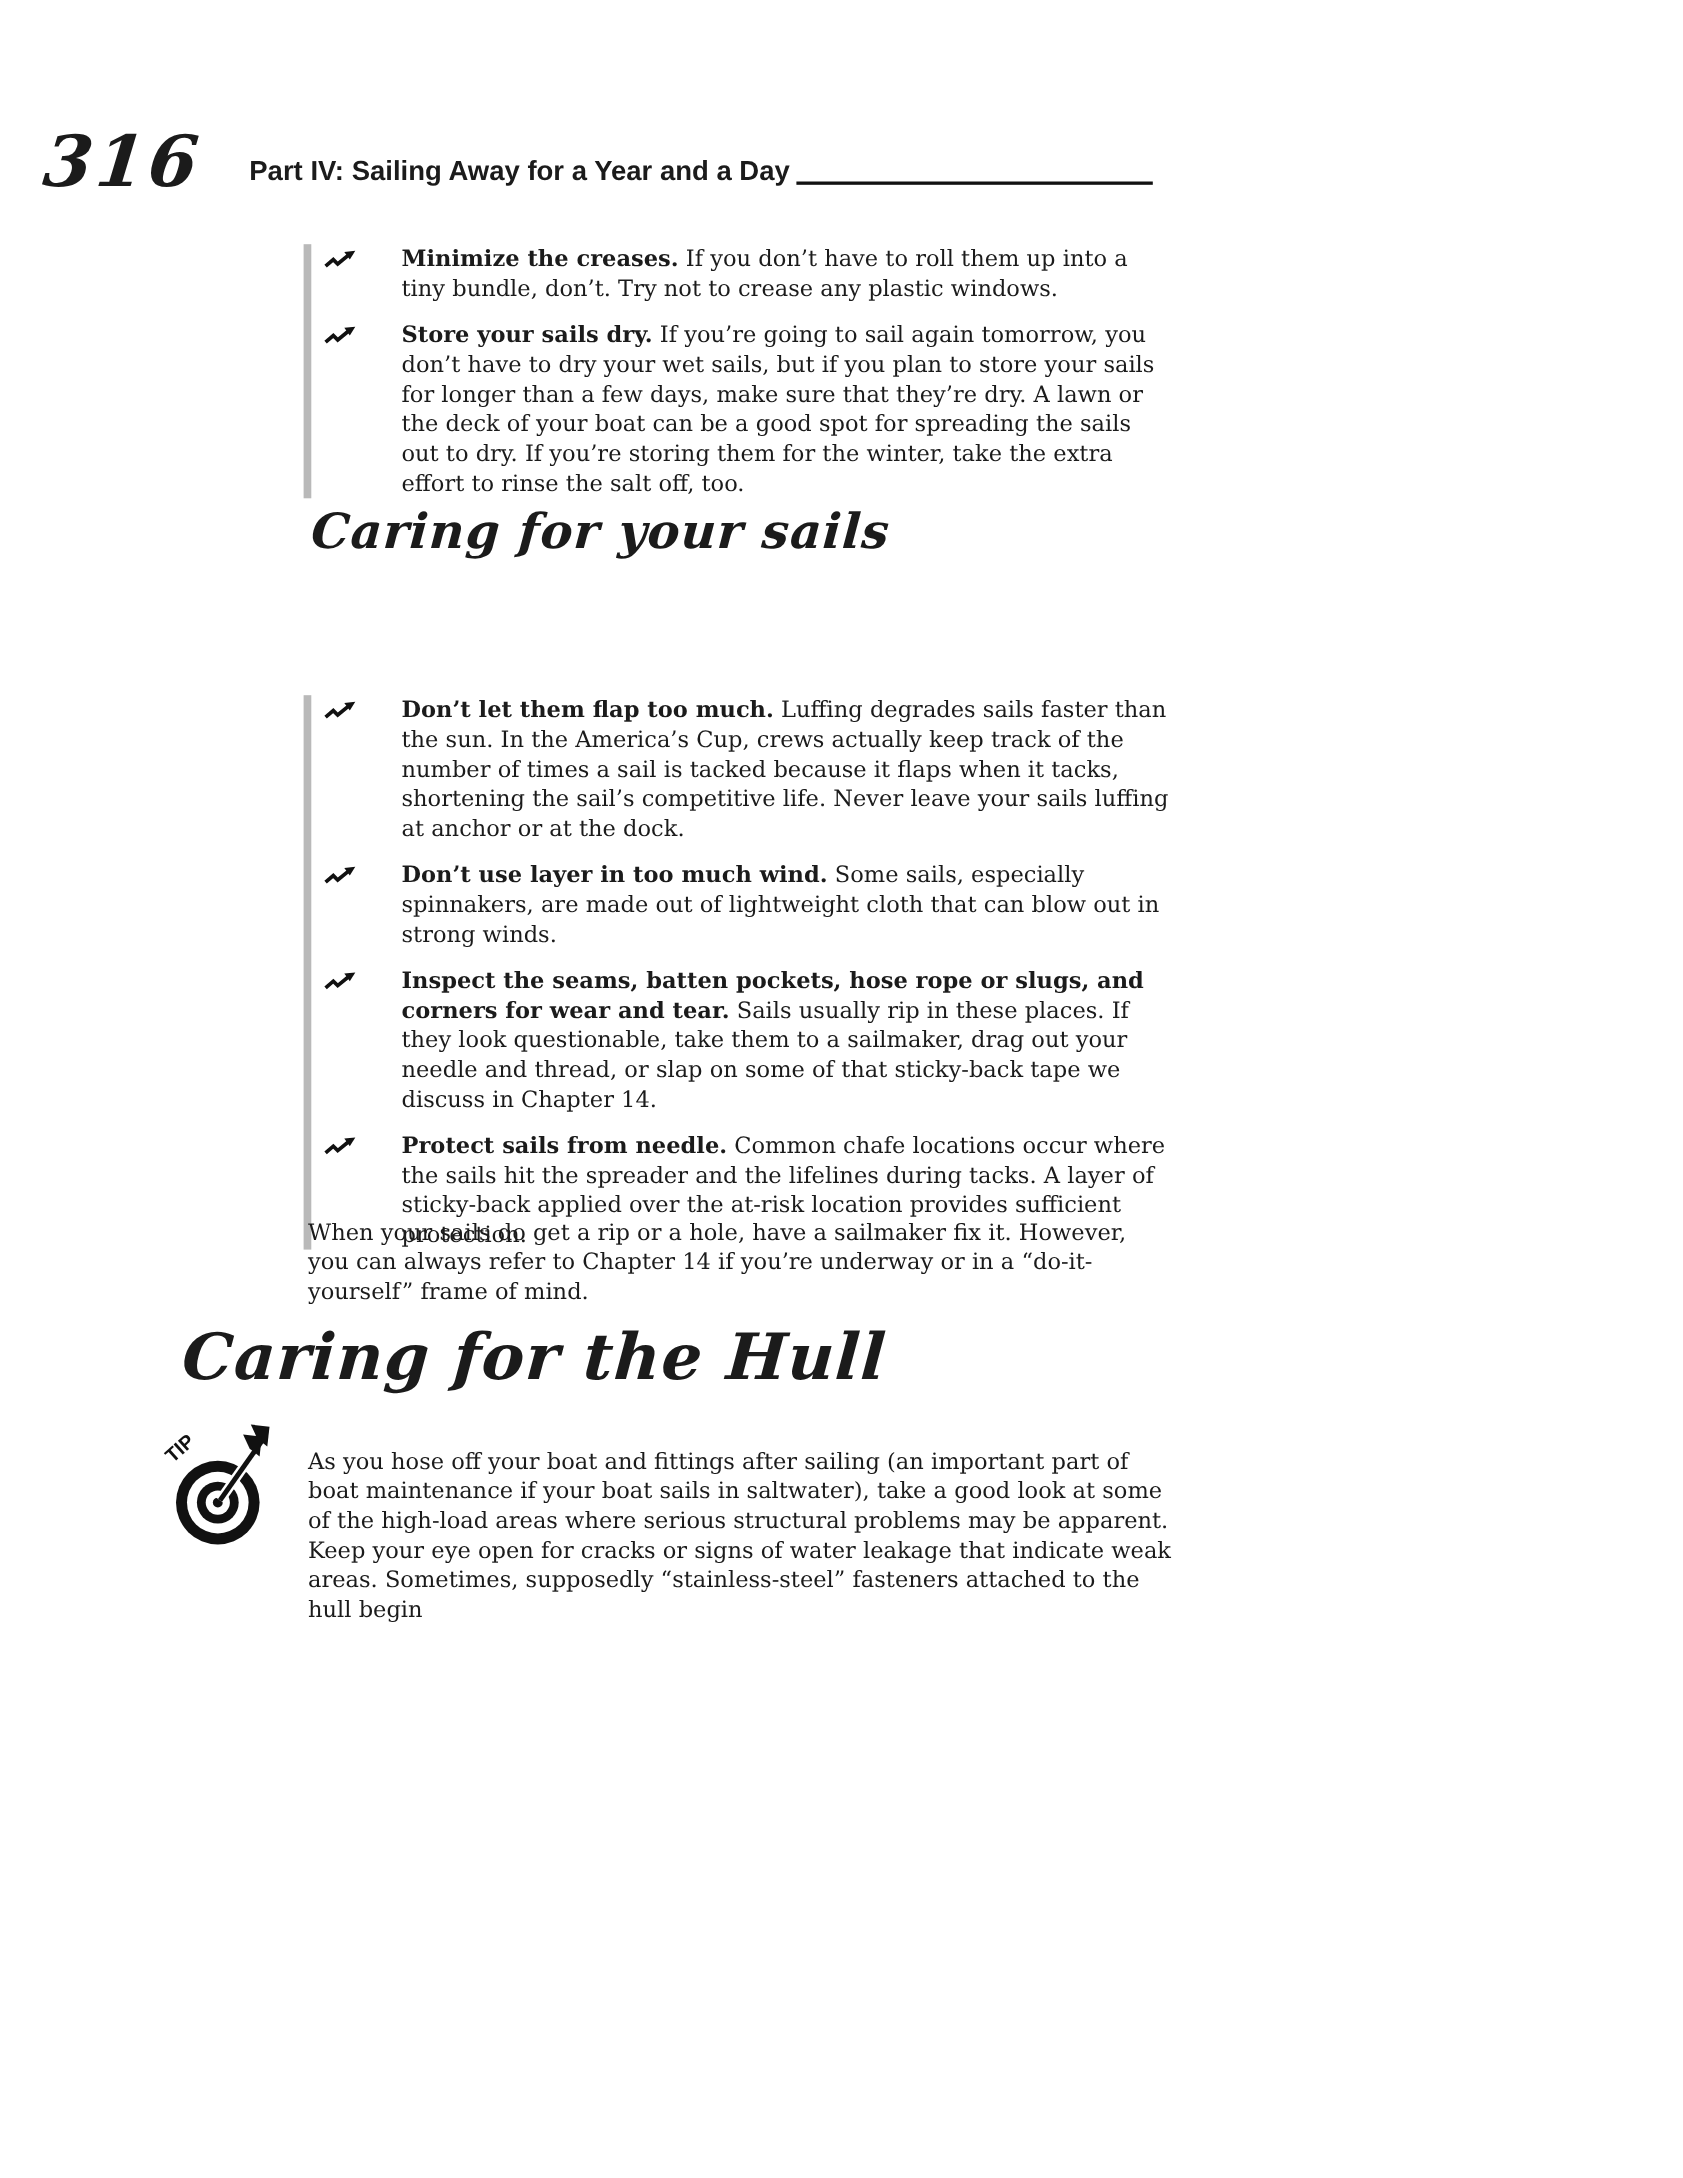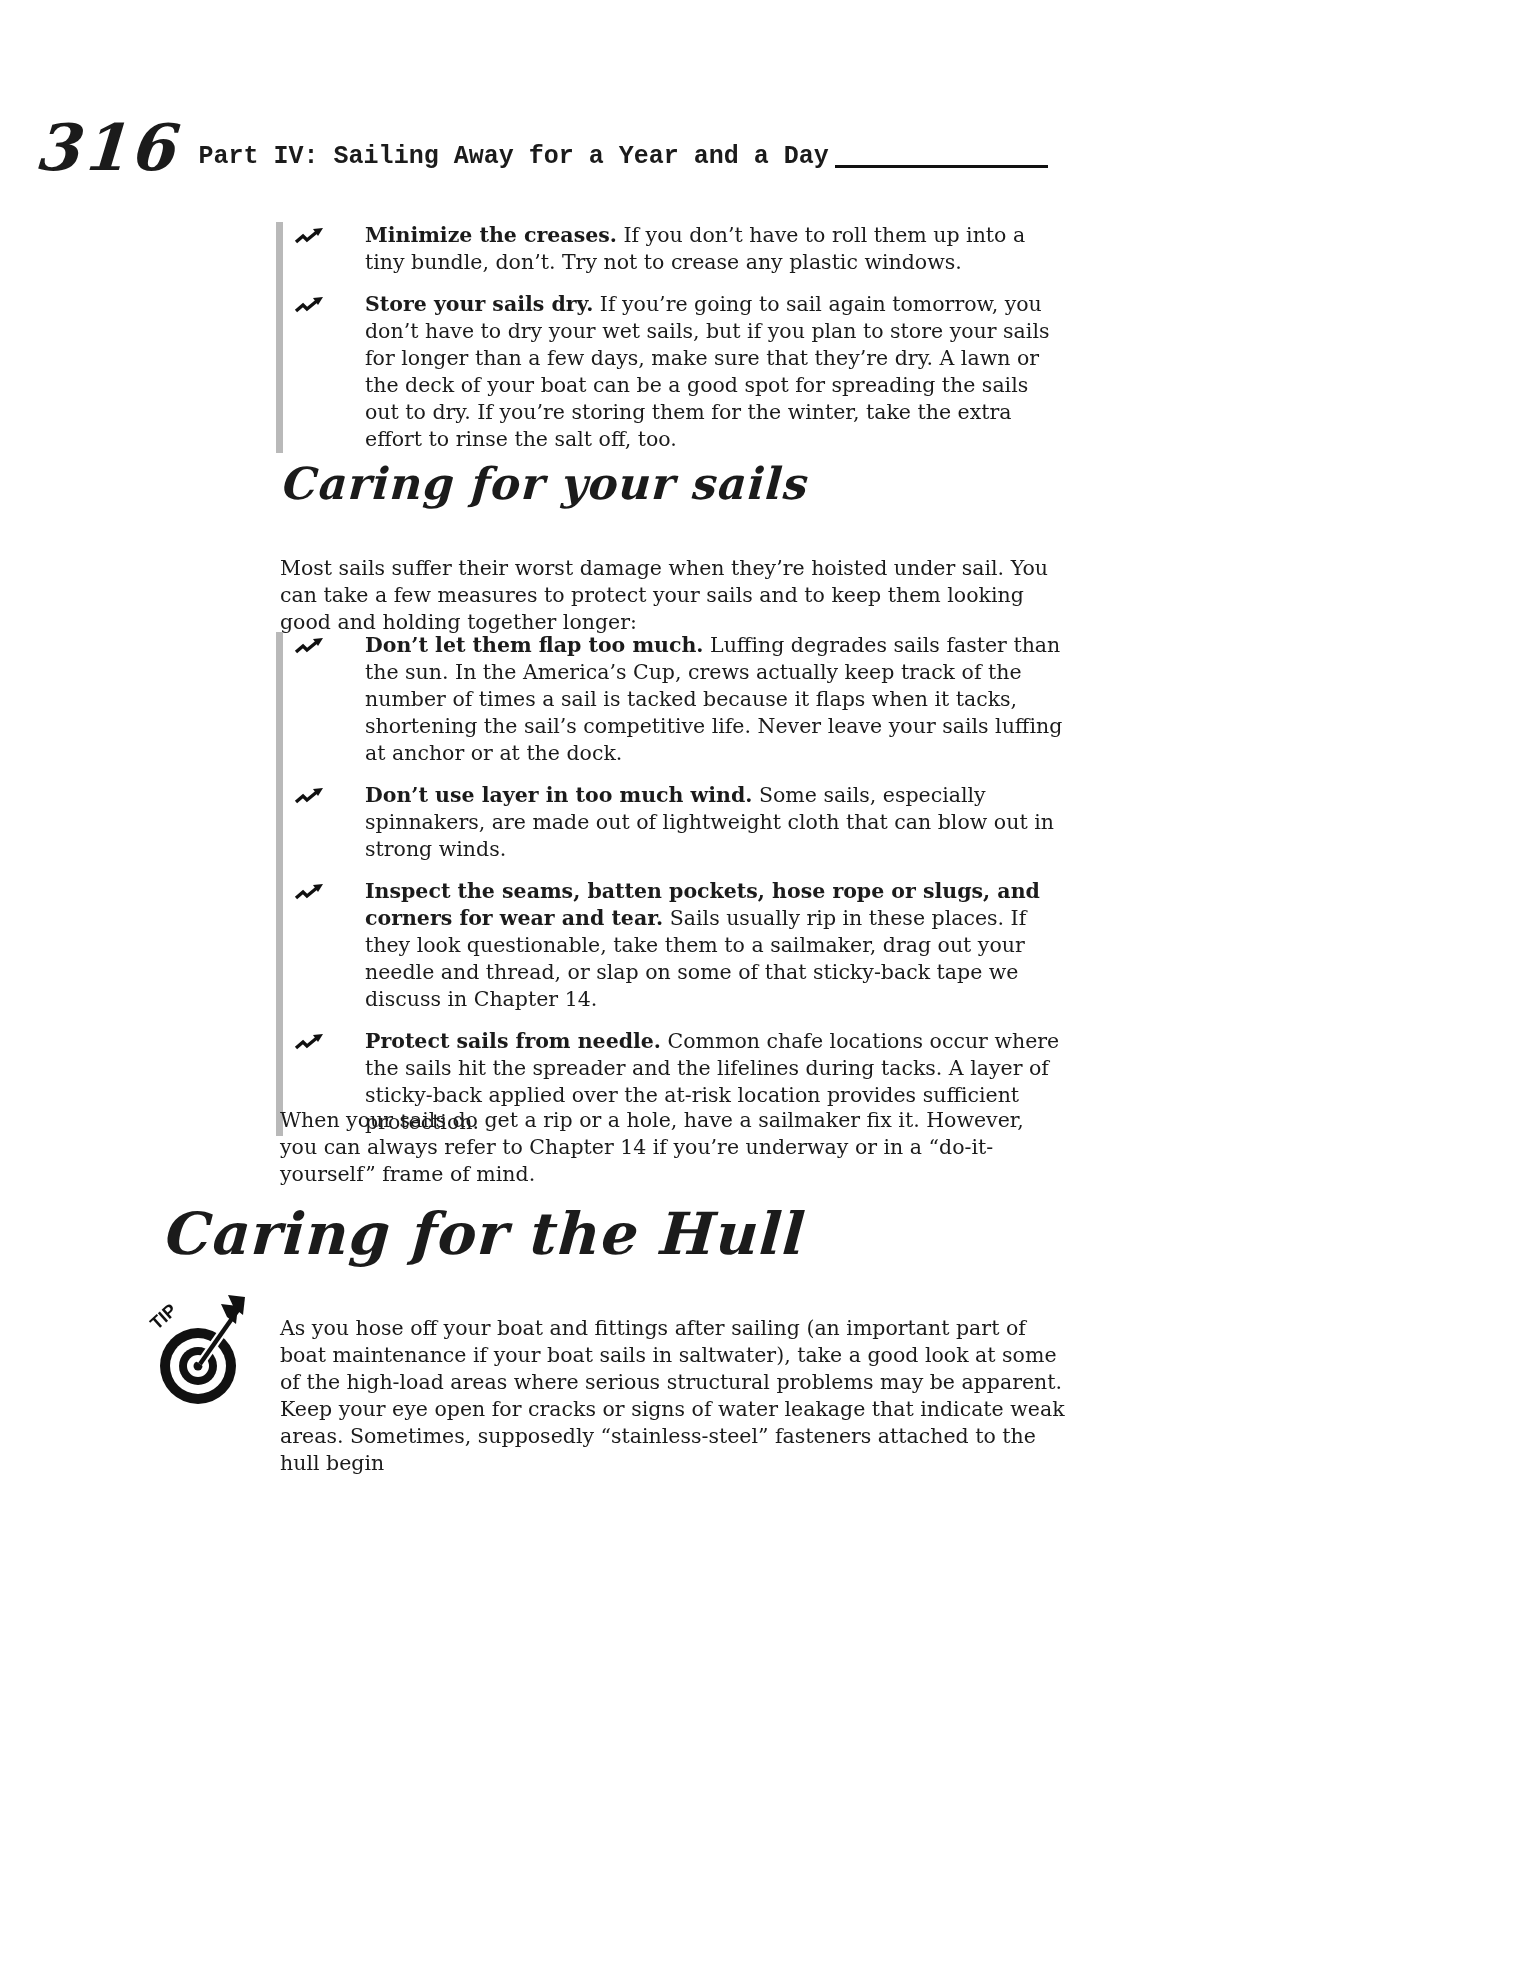--- a/index.html
+++ b/index.html
@@ -25,24 +25,24 @@
   .page-number {
     font-family: "DejaVu Serif", serif;
     font-style: italic;
     font-weight: bold;
     font-size: 64px;
     line-height: 1;
     letter-spacing: 3px;
     transform: skewX(-6deg);
   }
   .header-title {
-    font-family: Liberation Mono, monospace;
+    font-family: Liberation Sans, sans-serif;
     font-weight: bold;
     font-size: 25px;
-    margin-left: 16px;
+    margin-left: 44px;
     padding-bottom: 9px;
     white-space: nowrap;
   }
   .header-rule {
     flex: 1;
     border-bottom: 3px solid #111;
     margin-bottom: 12px;
     margin-left: 6px;
   }
 
@@ -125,21 +125,20 @@
             <path d="M2 15 L9 9 L13 13 L24 4" stroke="#111" stroke-width="3.4" fill="none"></path>
             <polygon points="19,2 29,1 24,9" fill="#111"></polygon>
           </svg>
       </span>
       <span class="bullet-body"><span class="bold-lead">Store your sails dry.</span><span> If you’re going to sail again tomorrow, you don’t have to dry your wet sails, but if you plan to store your sails for longer than a few days, make sure that they’re dry. A lawn or the deck of your boat can be a good spot for spreading the sails out to dry. If you’re storing them for the winter, take the extra effort to rinse the salt off, too.</span></span>
     </div>
   </div>
 
   <div class="script-heading h-sails">Caring for your sails</div>
 
-  <p class="body-text para-1">Most sails suffer their worst damage when they’re hoisted under sail. You can take a few measures to protect your sails and to keep them looking good and holding together longer:</p>
 
   <div class="bullet-list body-text list-2">
     <div class="bullet-item">
       <span class="bullet-glyph">
         <svg width="30" height="20" viewBox="0 0 30 20">
             <path d="M2 15 L9 9 L13 13 L24 4" stroke="#111" stroke-width="3.4" fill="none"></path>
             <polygon points="19,2 29,1 24,9" fill="#111"></polygon>
           </svg>
       </span>
       <span class="bullet-body"><span class="bold-lead">Don’t let them flap too much.</span><span> Luffing degrades sails faster than the sun. In the America’s Cup, crews actually keep track of the number of times a sail is tacked because it flaps when it tacks, shortening the sail’s competitive life. Never leave your sails luffing at anchor or at the dock.</span></span>

